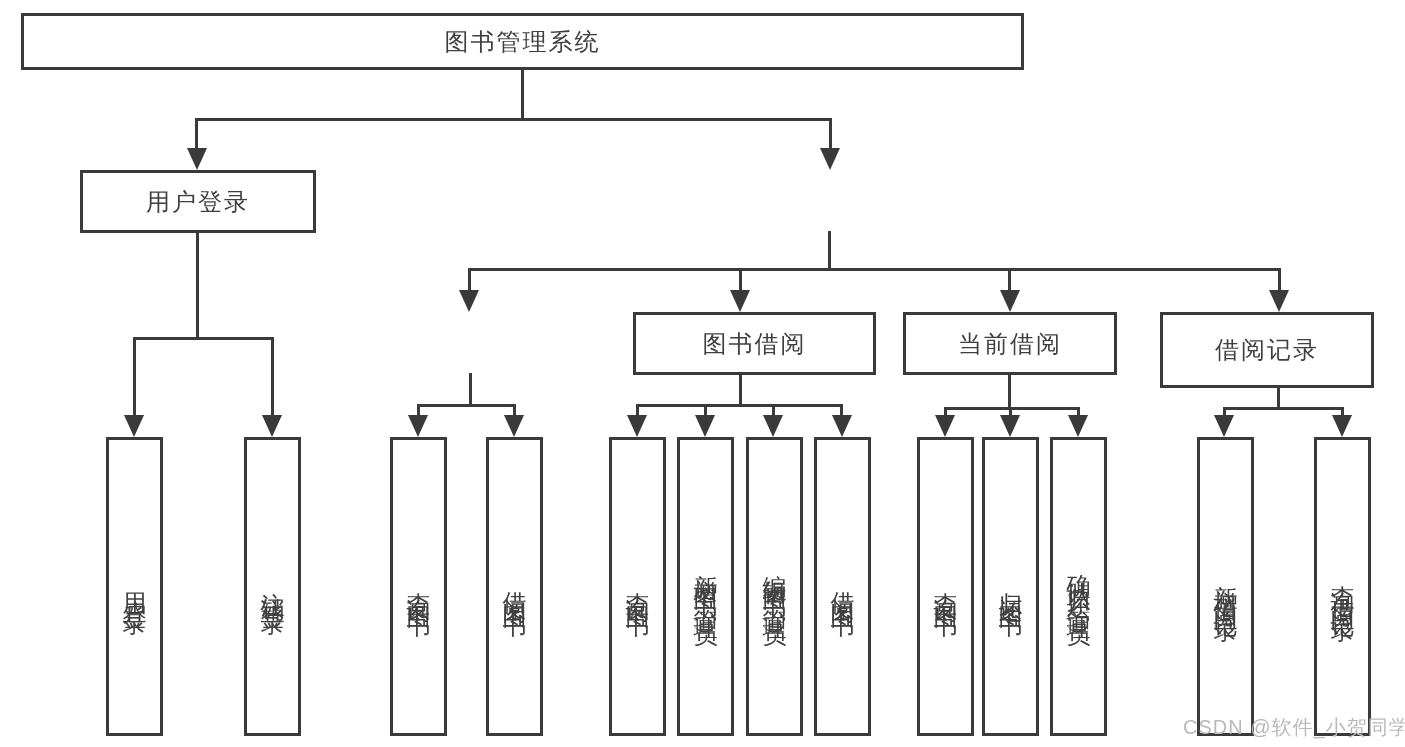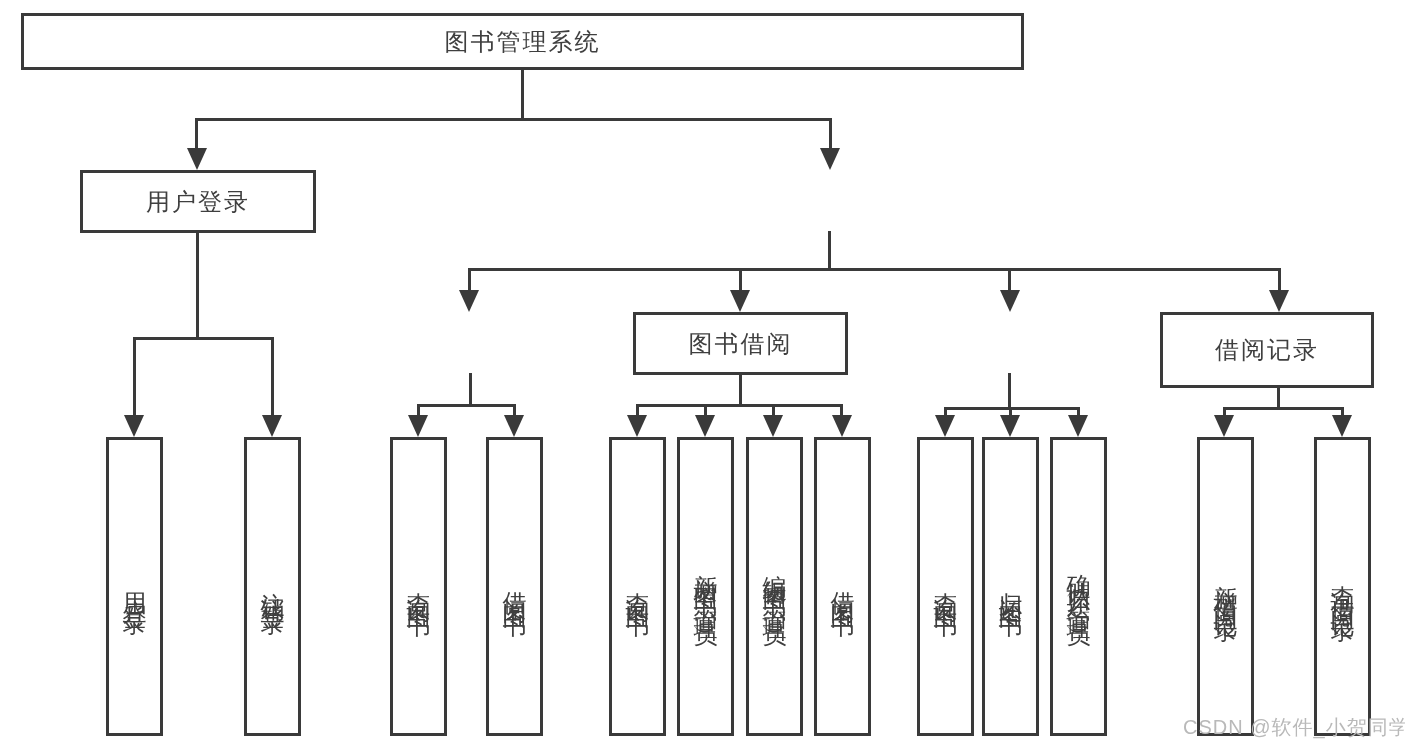--- a/index.html
+++ b/index.html
@@ -25,21 +25,21 @@
   }
   .watermark{
     position:absolute;left:1183px;top:714px;font-size:20px;color:#b9b9b9;
     letter-spacing:1px;white-space:nowrap;z-index:5;
   }
   
   #n-root{left:21px;top:13px;width:1003px;height:57px;}
   #n-user-login-branch{left:80px;top:170px;width:236px;height:63px;}
   #n-book-management{left:712px;top:170px;width:235px;height:63px;}
   #n-new-book-recommend{left:363px;top:312px;width:215px;height:63px;}
-  #n-book-borrow{left:633px;top:312px;width:215px;height:63px;}
+  #n-book-borrow{left:633px;top:312px;width:243px;height:63px;}
   #n-current-borrow{left:903px;top:312px;width:214px;height:63px;}
   #n-borrow-records{left:1160px;top:312px;width:214px;height:76px;}
   #l-user-login{left:106px;}  #l-logout{left:244px;}
   #l-query-1{left:390px;}     #l-borrow-1{left:486px;}
   #l-query-2{left:609px;}     #l-add-book{left:677px;}
   #l-edit-book{left:746px;}   #l-borrow-2{left:814px;}
   #l-query-3{left:917px;}     #l-return{left:982px;}
   #l-confirm{left:1050px;}
   #l-add-rec{left:1197px;}    #l-query-rec{left:1314px;}
   
@@ -154,20 +154,23 @@
     <span>图书管理系统</span>
   </div>
 
   <div class="box h" id="n-user-login-branch">
     <span>用户登录</span>
   </div>
 
   <div class="box h" id="n-book-borrow">
     <span>图书借阅</span>
   </div>
+  <div class="box h" id="n-current-borrow">
+    <span>当前借阅</span>
+  </div>
   <div class="box h" id="n-borrow-records">
     <span>借阅记录</span>
   </div>
 
   <div class="box v leaf" id="l-user-login">
     <span>用户登录</span>
   </div>
   <div class="box v leaf" id="l-logout">
     <span>注销登录</span>
   </div>

